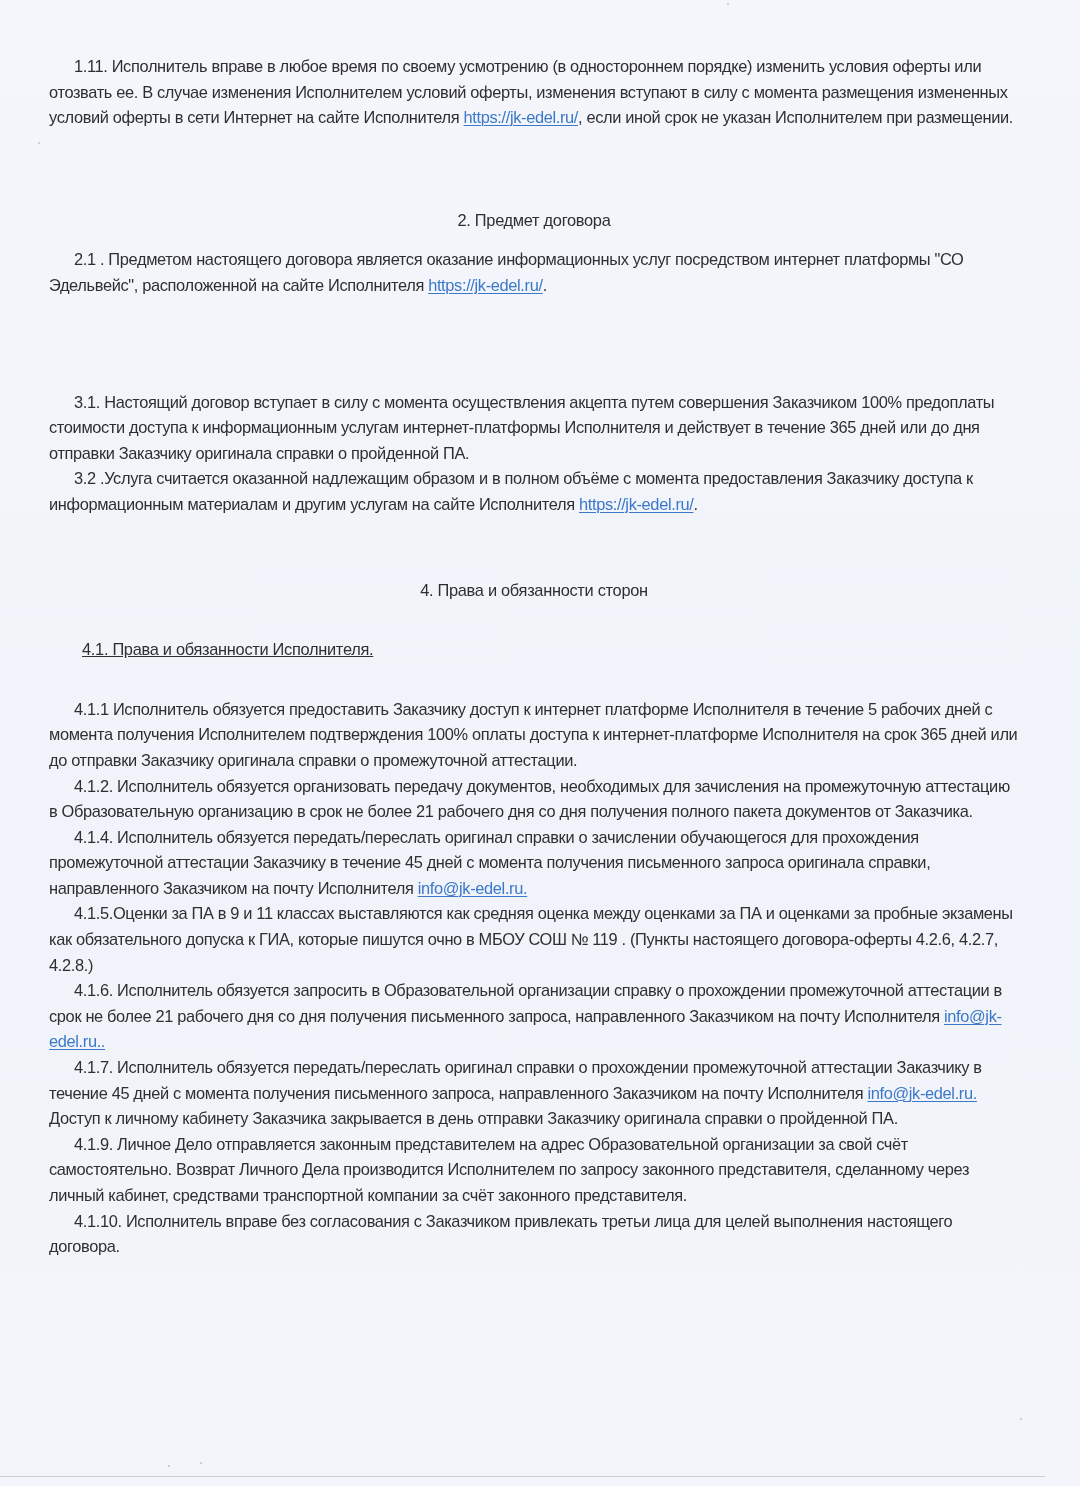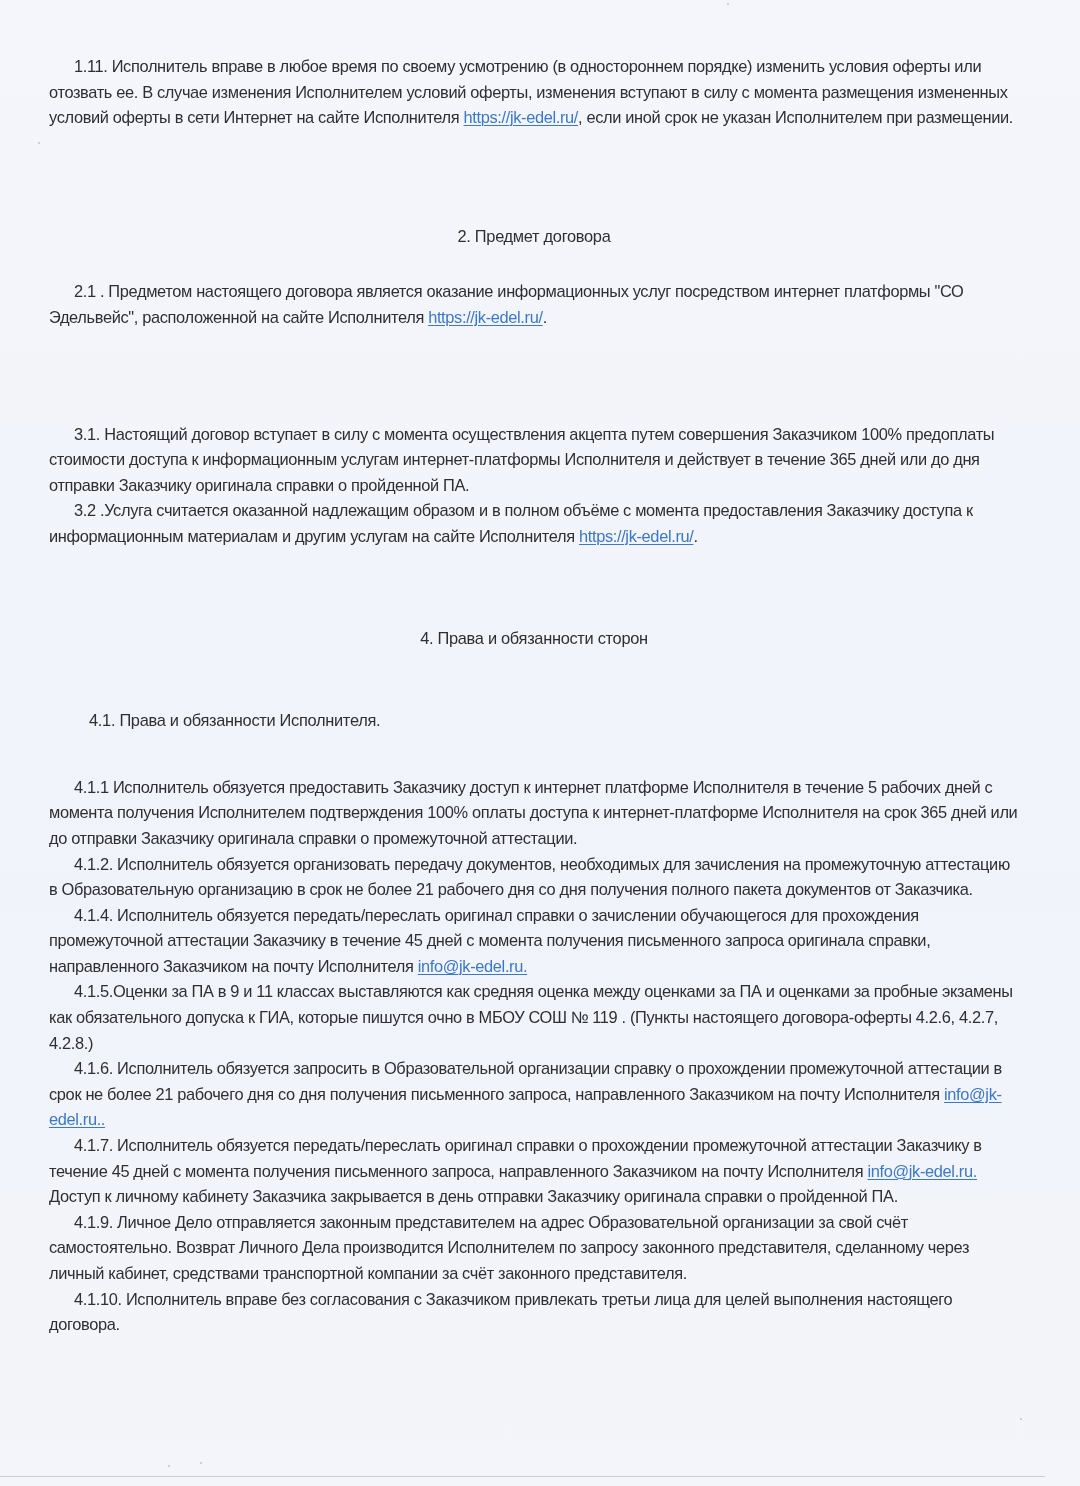--- a/index.html
+++ b/index.html
@@ -34,29 +34,30 @@
       line-height: 25.6px;
       letter-spacing: -0.35px;
       margin: 0;
       text-indent: 25px;
       white-space: normal;
     }
     .heading {
       font-size: 16.4px;
       line-height: 25.6px;
       text-align: center;
-      margin: 16px;
+      margin: 0;
       letter-spacing: -0.3px;
     }
     .subhead {
       font-size: 16.4px;
       line-height: 25.6px;
-      margin: 15px;
+      margin: 8px;
       text-indent: 25px;
       letter-spacing: -0.3px;
+      text-decoration: underline;
     }
     a.link {
       color: #3a78c9;
       text-decoration: underline;
       text-decoration-thickness: 1px;
       text-underline-offset: 2px;
     }
     .gap-s { height: 26px; }
     .gap-m { height: 50px; }
     .gap-l { height: 77px; }

